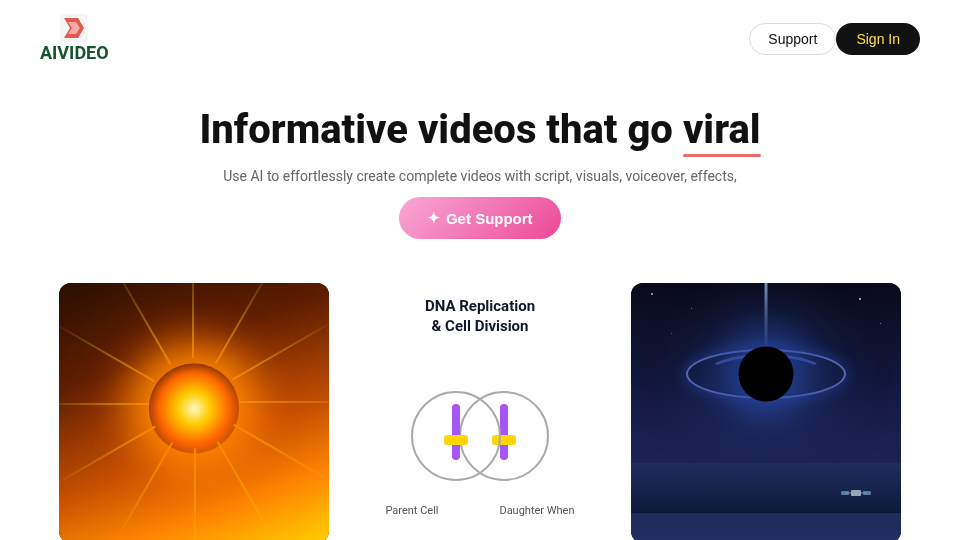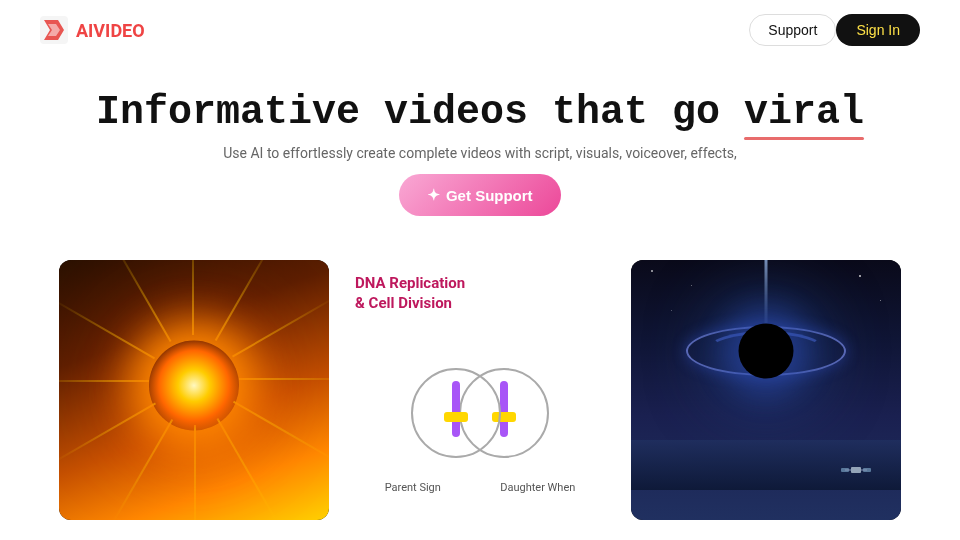--- a/index.html
+++ b/index.html
@@ -15,24 +15,25 @@
     .header {
       display: flex;
       align-items: center;
       justify-content: space-between;
       padding: 14px 40px;
       background: #fff;
     }
     .logo {
       display: flex;
       align-items: center;
-      gap: 8px;
+      gap: 0;
       font-weight: 700;
       font-size: 18px;
-      color: #ef4444;
+      color: #14532d;
+      flex-direction: column;
     }
     .logo-icon {
       width: 28px;
       height: 28px;
     }
     .header-nav {
       display: flex;
       align-items: center;
       gap: 0;
     }
@@ -59,24 +60,23 @@
     
     .hero {
       text-align: center;
       padding: 30px 40px 24px;
     }
     .hero-title {
       font-size: 40px;
       font-weight: 800;
       color: #111;
       line-height: 1.15;
-      margin-bottom: 6px;
+      margin-bottom: 12px;
       position: relative;
       display: inline-block;
-      font-family: Liberation Mono, monospace;
     }
     .hero-title .underline-word {
       position: relative;
       display: inline-block;
     }
     .hero-title .underline-word::after {
       content: '';
       position: absolute;
       bottom: -4px;
       left: 0;
@@ -172,23 +172,24 @@
       left: 0;
       right: 0;
       text-align: center;
       color: #fff;
       font-size: 15px;
       font-weight: 600;
       text-shadow: 0 1px 4px rgba(0,0,0,0.7);
     }
     .dna-header {
       padding: 14px 10px 10px;
+      text-align: center;
       font-size: 15px;
       font-weight: 700;
-      color: #be185d;
+      color: #0f172a;
       line-height: 1.3;
     }
     .dna-visual {
       display: flex;
       justify-content: center;
       align-items: flex-start;
       padding: 0 16px;
       gap: 0;
       position: relative;
     }
@@ -354,21 +355,21 @@
             <div class="cell-bar"></div>
             <div class="cell-connector"></div>
           </div>
           <div class="cell-circle" style="margin-left:-22px; position:relative; z-index:0;">
             <div class="cell-bar"></div>
             <div class="cell-connector"></div>
           </div>
         </div>
       </div>
       <div class="cell-labels">
-        <span>Parent Sign</span>
+        <span>Parent Cell</span>
         <span>Daughter When</span>
       </div>
     </div>
 
   </div>
 
   <div class="video-card">
     <div class="video-card-inner card-blackhole">
       <div class="blackhole-visual">
 

